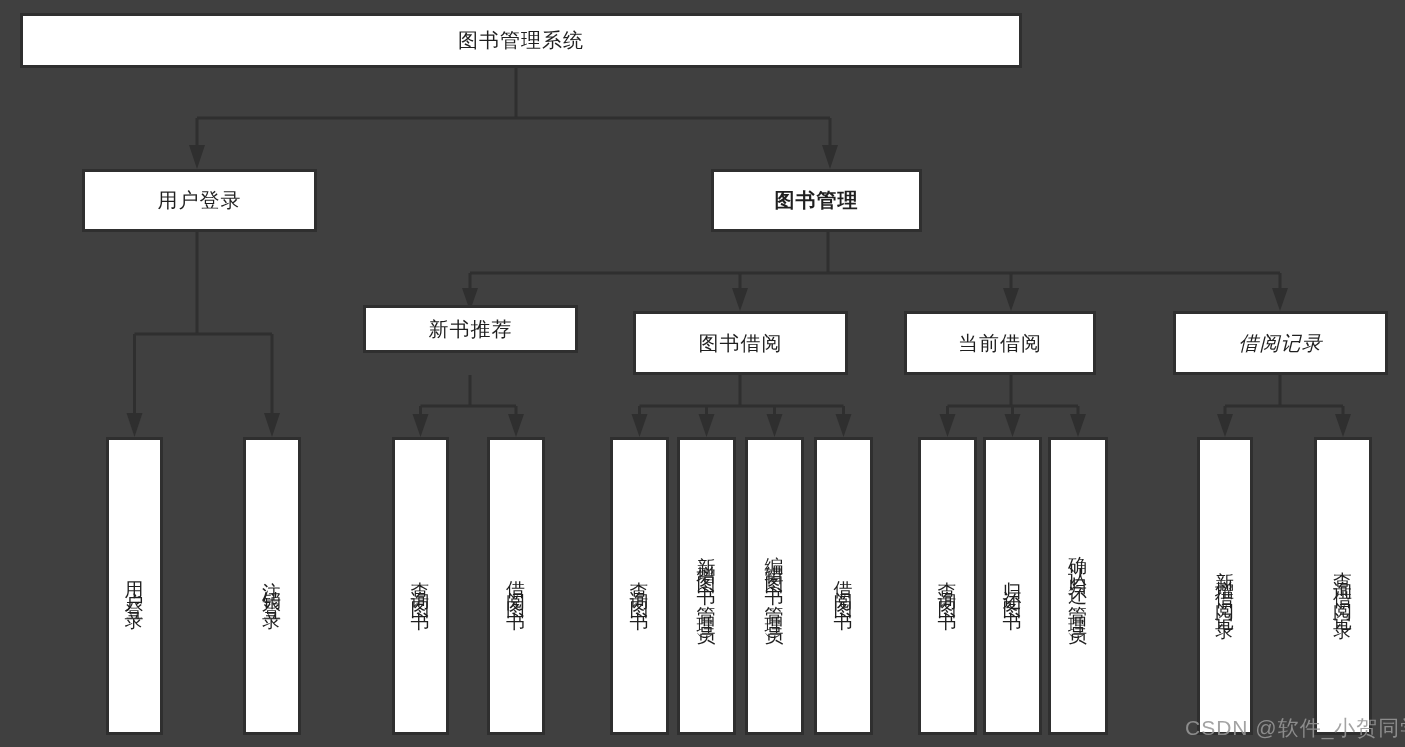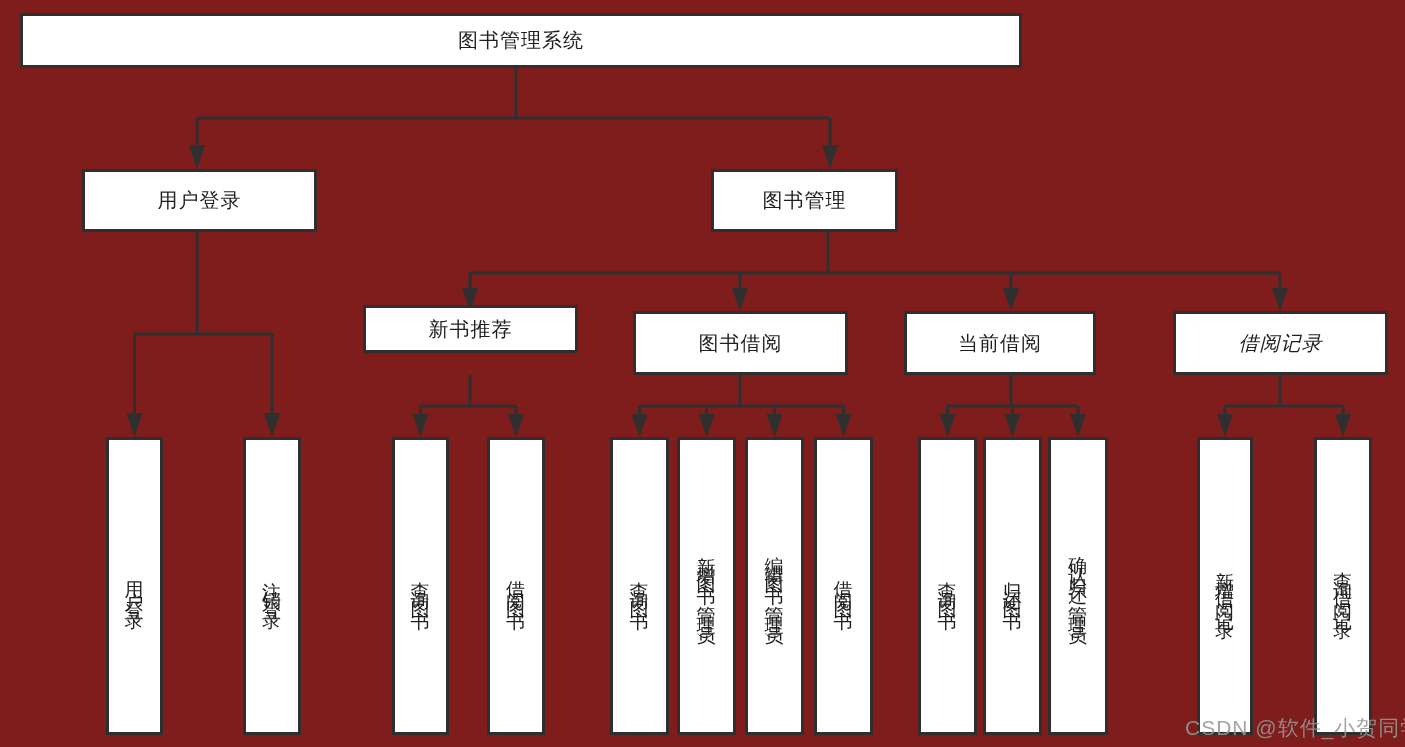--- a/index.html
+++ b/index.html
@@ -1,21 +1,21 @@
 <!DOCTYPE html>
 <html><head>
 <meta charset="utf-8">
 <style>
   html, body { margin: 0; padding: 0; background: #ffffff; }
   body { font-family: "Liberation Sans", "DejaVu Sans", sans-serif; }
   #stage {
     position: relative;
     width: 1405px;
     height: 747px;
-    background: #7f1d1d;
+    background: #404040;
     overflow: hidden;
   }
   #connectors {
     position: absolute;
     left: 0; top: 0;
     width: 1405px; height: 747px;
     z-index: 1;
   }
   .box {
     position: absolute;
@@ -46,21 +46,21 @@
     top: 714px;
     font-size: 21px;
     color: rgba(150, 150, 150, 0.88);
     white-space: nowrap;
     z-index: 6;
     letter-spacing: 1px;
   }
   
   .n-root   { left: 20px;   top: 13px;  width: 1002px; height: 55px; }
   .n-login  { left: 82px;   top: 169px; width: 235px;  height: 63px; }
-  .n-mgmt   { left: 711px;  top: 169px; width: 187px;  height: 63px; }
+  .n-mgmt   { left: 711px;  top: 169px; width: 211px;  height: 63px; font-weight: bold; }
   .n-newrec { left: 363px;  top: 305px; width: 215px;  height: 48px; }
   .n-borrow { left: 633px;  top: 311px; width: 215px;  height: 64px; }
   .n-curr   { left: 904px;  top: 311px; width: 192px;  height: 64px; }
   .n-rec    { left: 1173px; top: 311px; width: 215px;  height: 64px; font-style: italic; }
   .leaf { top: 437px; height: 298px; }
   .v1  { left: 106px;  width: 57px; }
   .v2  { left: 243px;  width: 58px; }
   .v3  { left: 392px;  width: 57px; }
   .v4  { left: 487px;  width: 58px; }
   .v5  { left: 610px;  width: 59px; }

